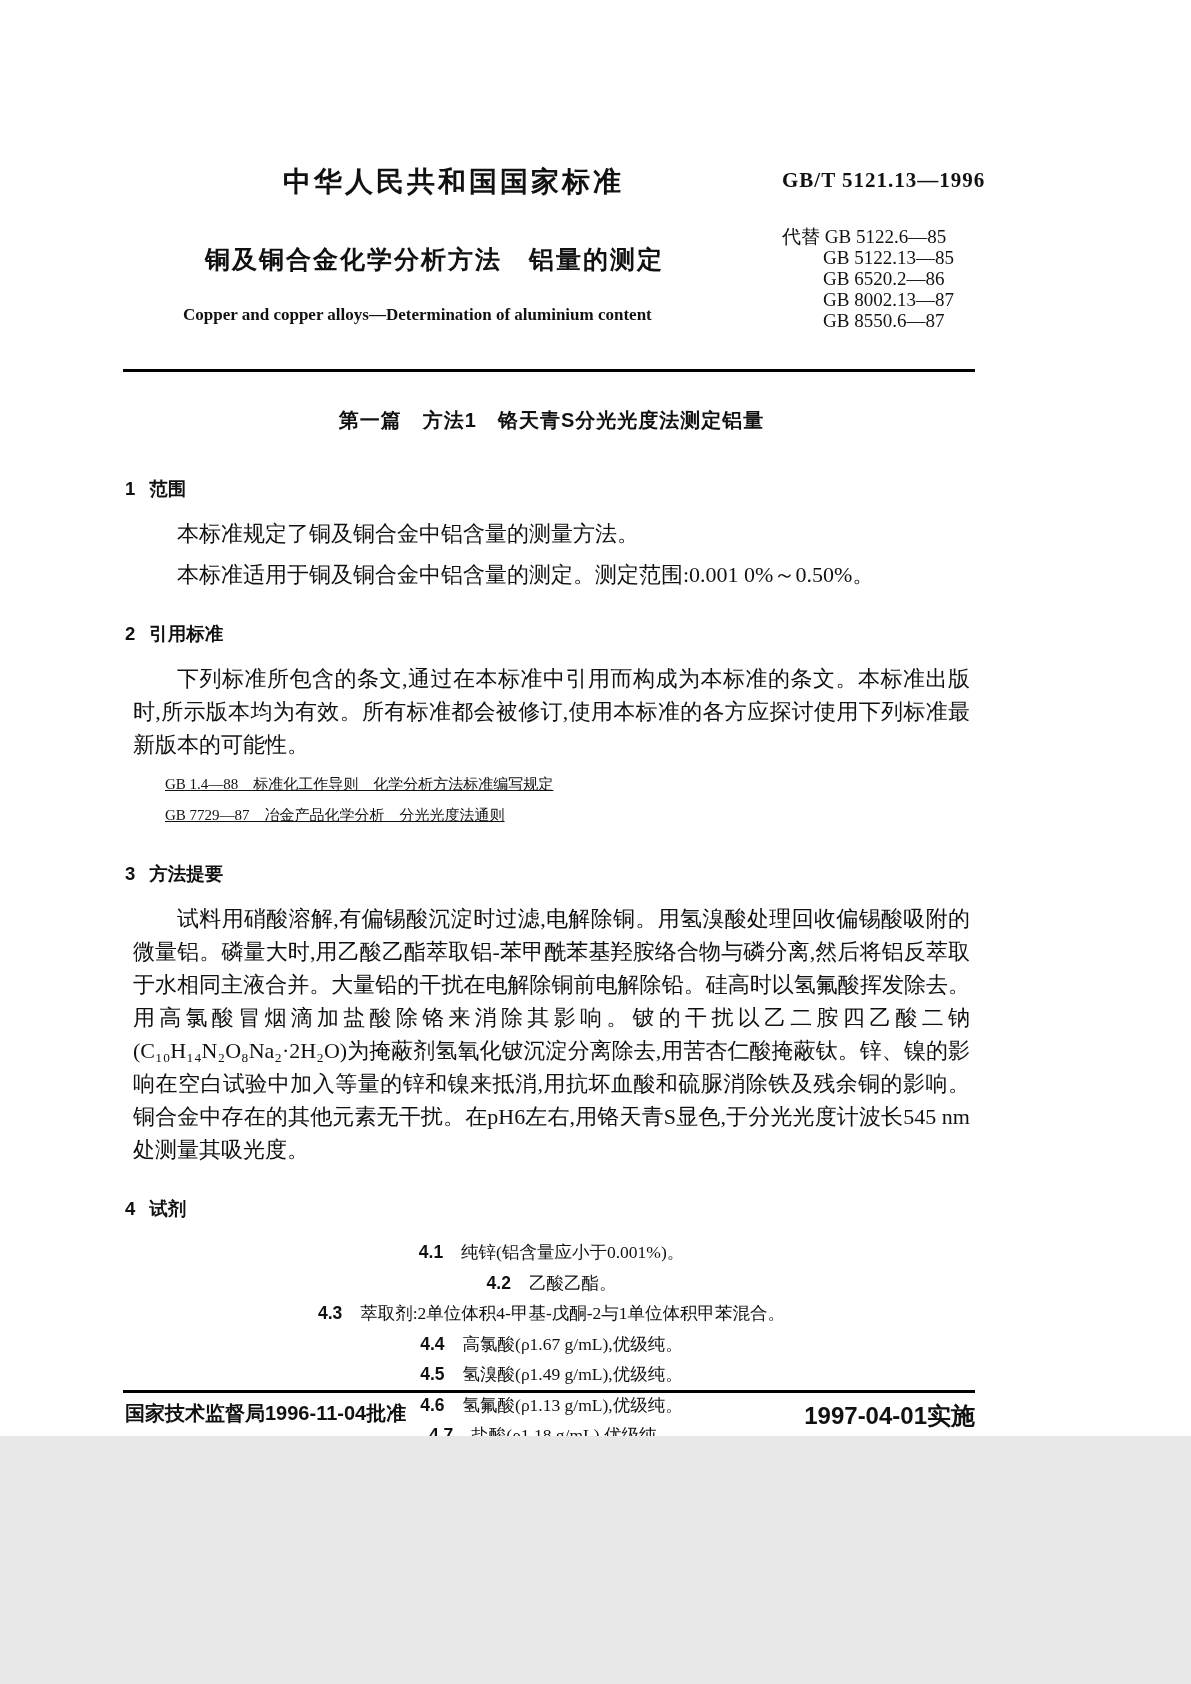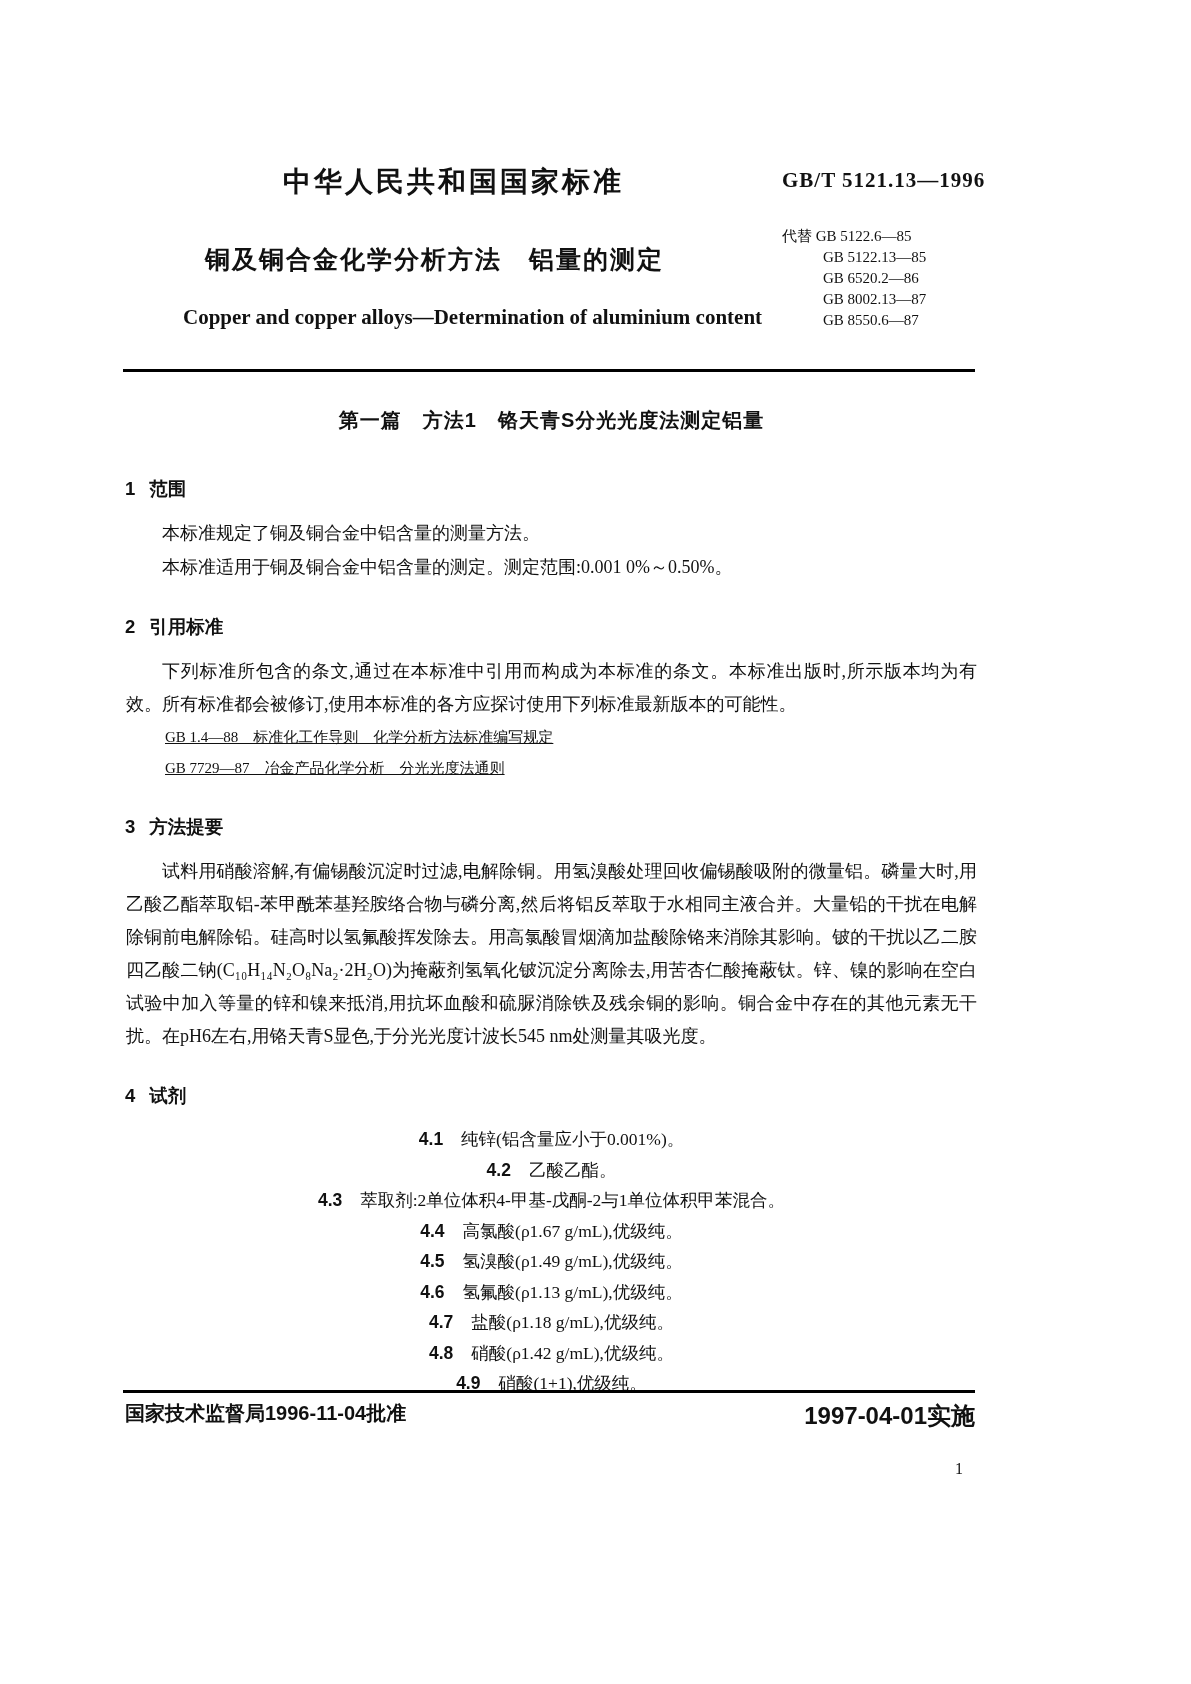--- a/index.html
+++ b/index.html
@@ -1,50 +1,50 @@
 <!DOCTYPE html>
 <html><head>
 <meta charset="utf-8">
 <style>
   html,body { margin:0; padding:0; background:#e8e8e8; }
   .page {
     position:relative;
-    width:1191px; height:1684px;
+    width:1191px; height:1436px;
     margin:0 auto;
     background:#ffffff;
     font-family:"Liberation Serif","DejaVu Serif",serif;
     color:#111;
     overflow:hidden;
   }
   .std-label {
     position:absolute; left:283px; top:163px;
     font-size:28px; font-weight:bold;
     font-family:"Liberation Sans","DejaVu Sans",sans-serif;
     letter-spacing:3px;
   }
   .std-number {
     position:absolute; left:782px; top:168px;
     font-size:21px; font-weight:bold;
     font-family:"Liberation Serif","DejaVu Serif",serif;
     letter-spacing:1px;
   }
   .replaces {
     position:absolute; left:782px; top:226px;
-    font-size:15px; line-height:21px;
+    font-size:19px; line-height:21px;
   }
   .replaces .rline { padding-left:41px; }
   .title-cn {
     position:absolute; left:205px; top:243px;
     font-size:25px; font-weight:bold;
     font-family:"Liberation Sans","DejaVu Sans",sans-serif;
     letter-spacing:2px;
   }
   .title-en {
     position:absolute; left:183px; top:305px;
-    font-size:21px; font-weight:bold;
+    font-size:17px; font-weight:bold;
   }
   .rule-top {
     position:absolute; left:123px; top:369px;
     width:852px; height:3px; background:#000;
   }
   .flow {
     position:absolute; left:125px; top:407px;
     width:853px;
   }
   .part-title {
@@ -55,23 +55,23 @@
     margin:0 0 42px 0;
   }
   .sec-head {
     font-size:18.5px; font-weight:bold;
     font-family:"Liberation Sans","DejaVu Sans",sans-serif;
     margin:30px 0 16px 0;
   }
   .sec-head .num { margin-right:14px; }
   .sec-head.first { margin-top:12px; }
   .para {
-    font-size:18px; line-height:33px;
+    font-size:22px; line-height:33px;
     text-indent:2em; text-align:justify;
-    margin:1px;
+    margin:8px;
   }
   .ref-line {
     font-size:15px; line-height:31px;
     margin:0 0 0 40px;
     text-decoration:underline;
   }
   .reagent {
     font-size:17.5px; line-height:30.5px;
     margin:0;
     text-align:center;

